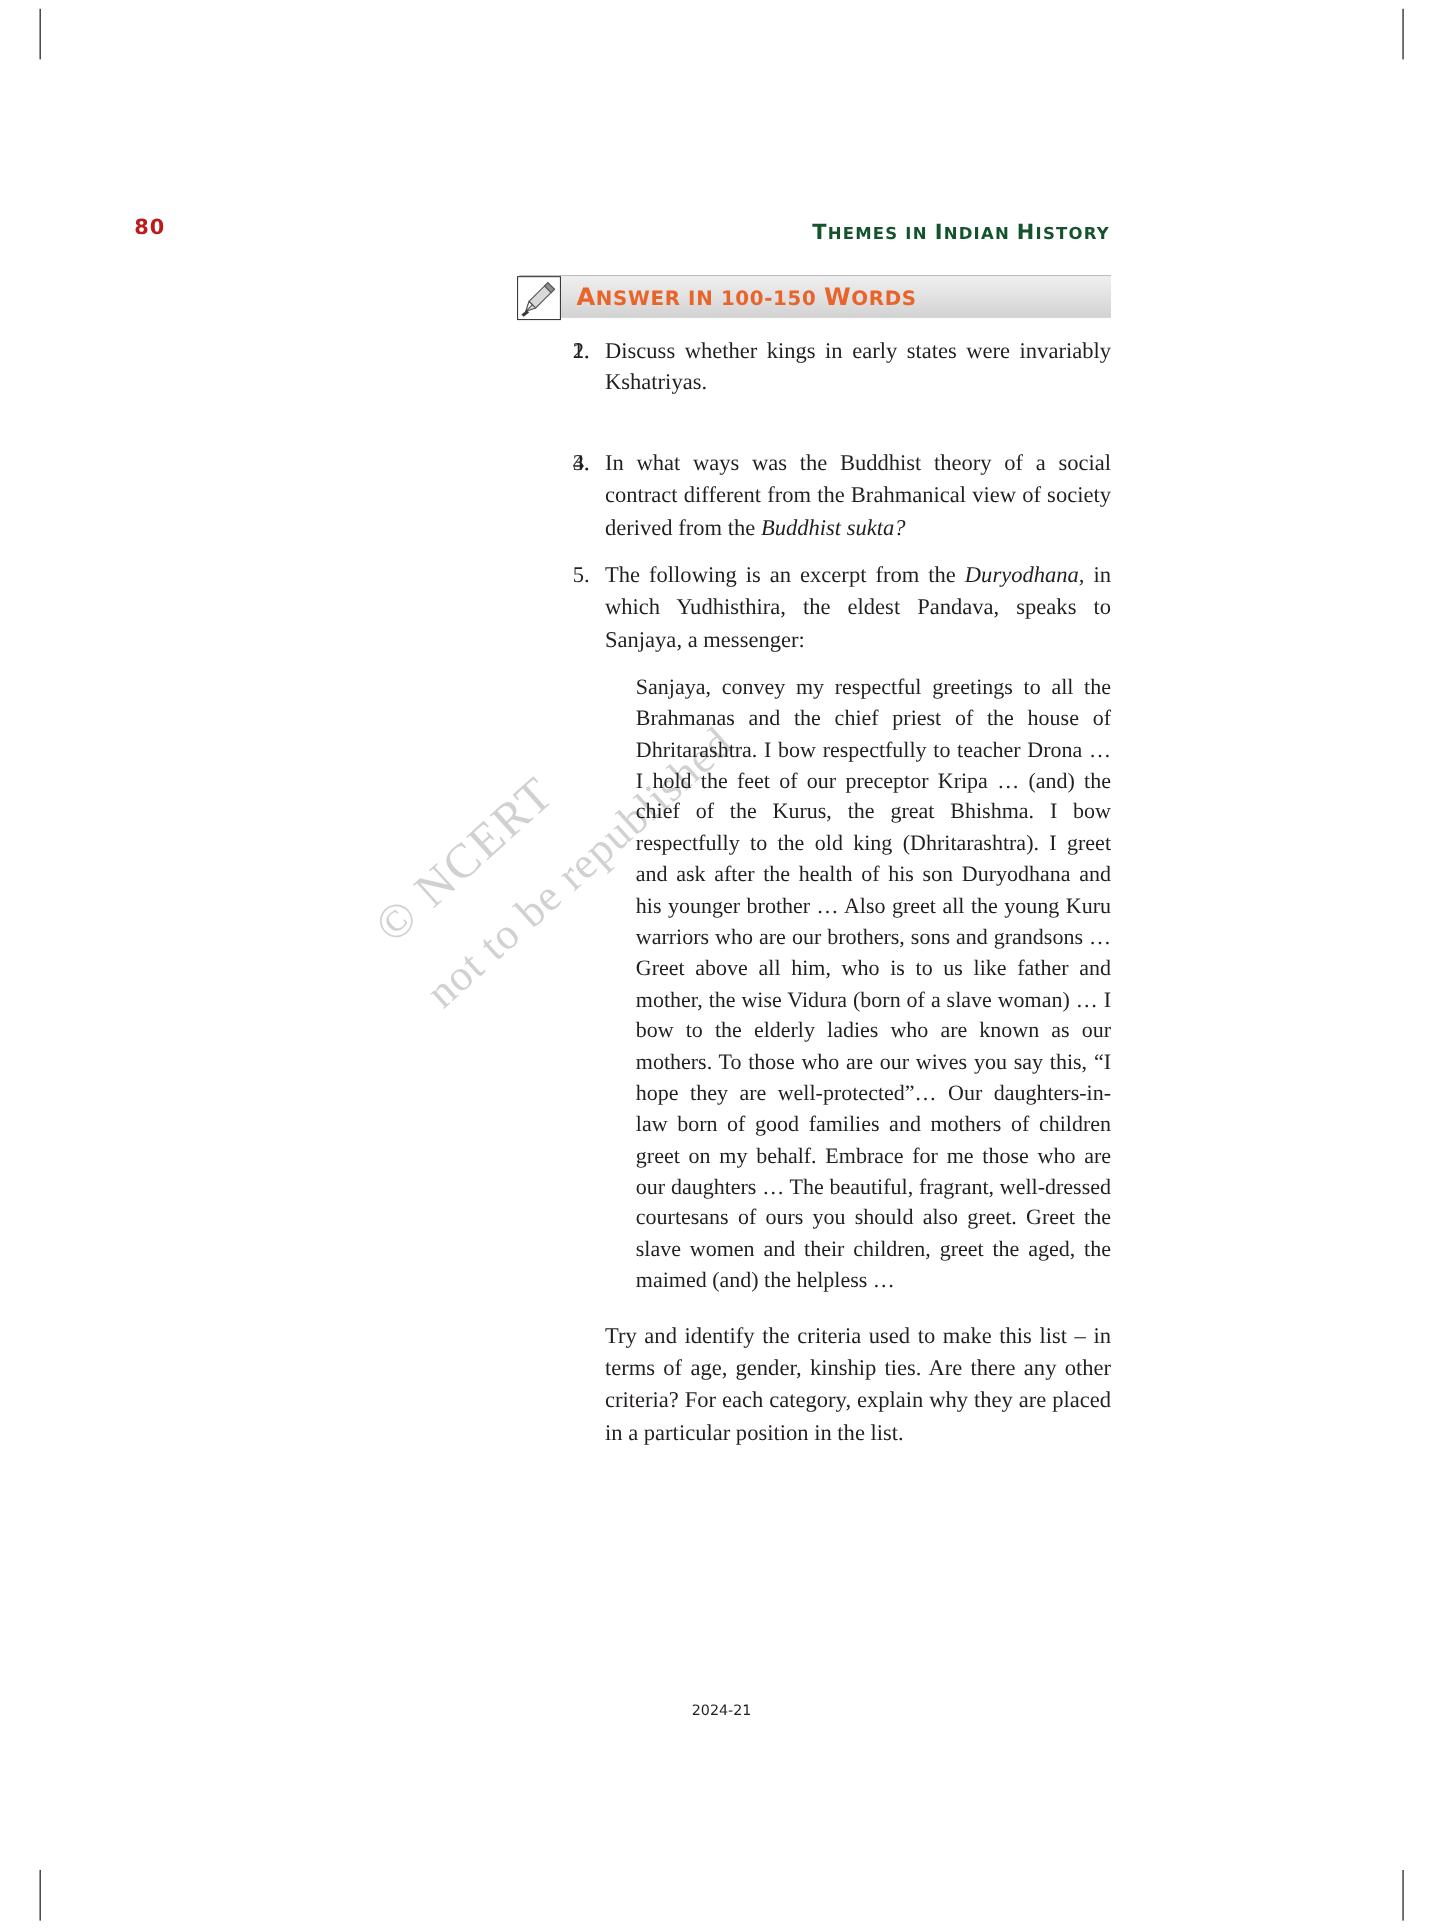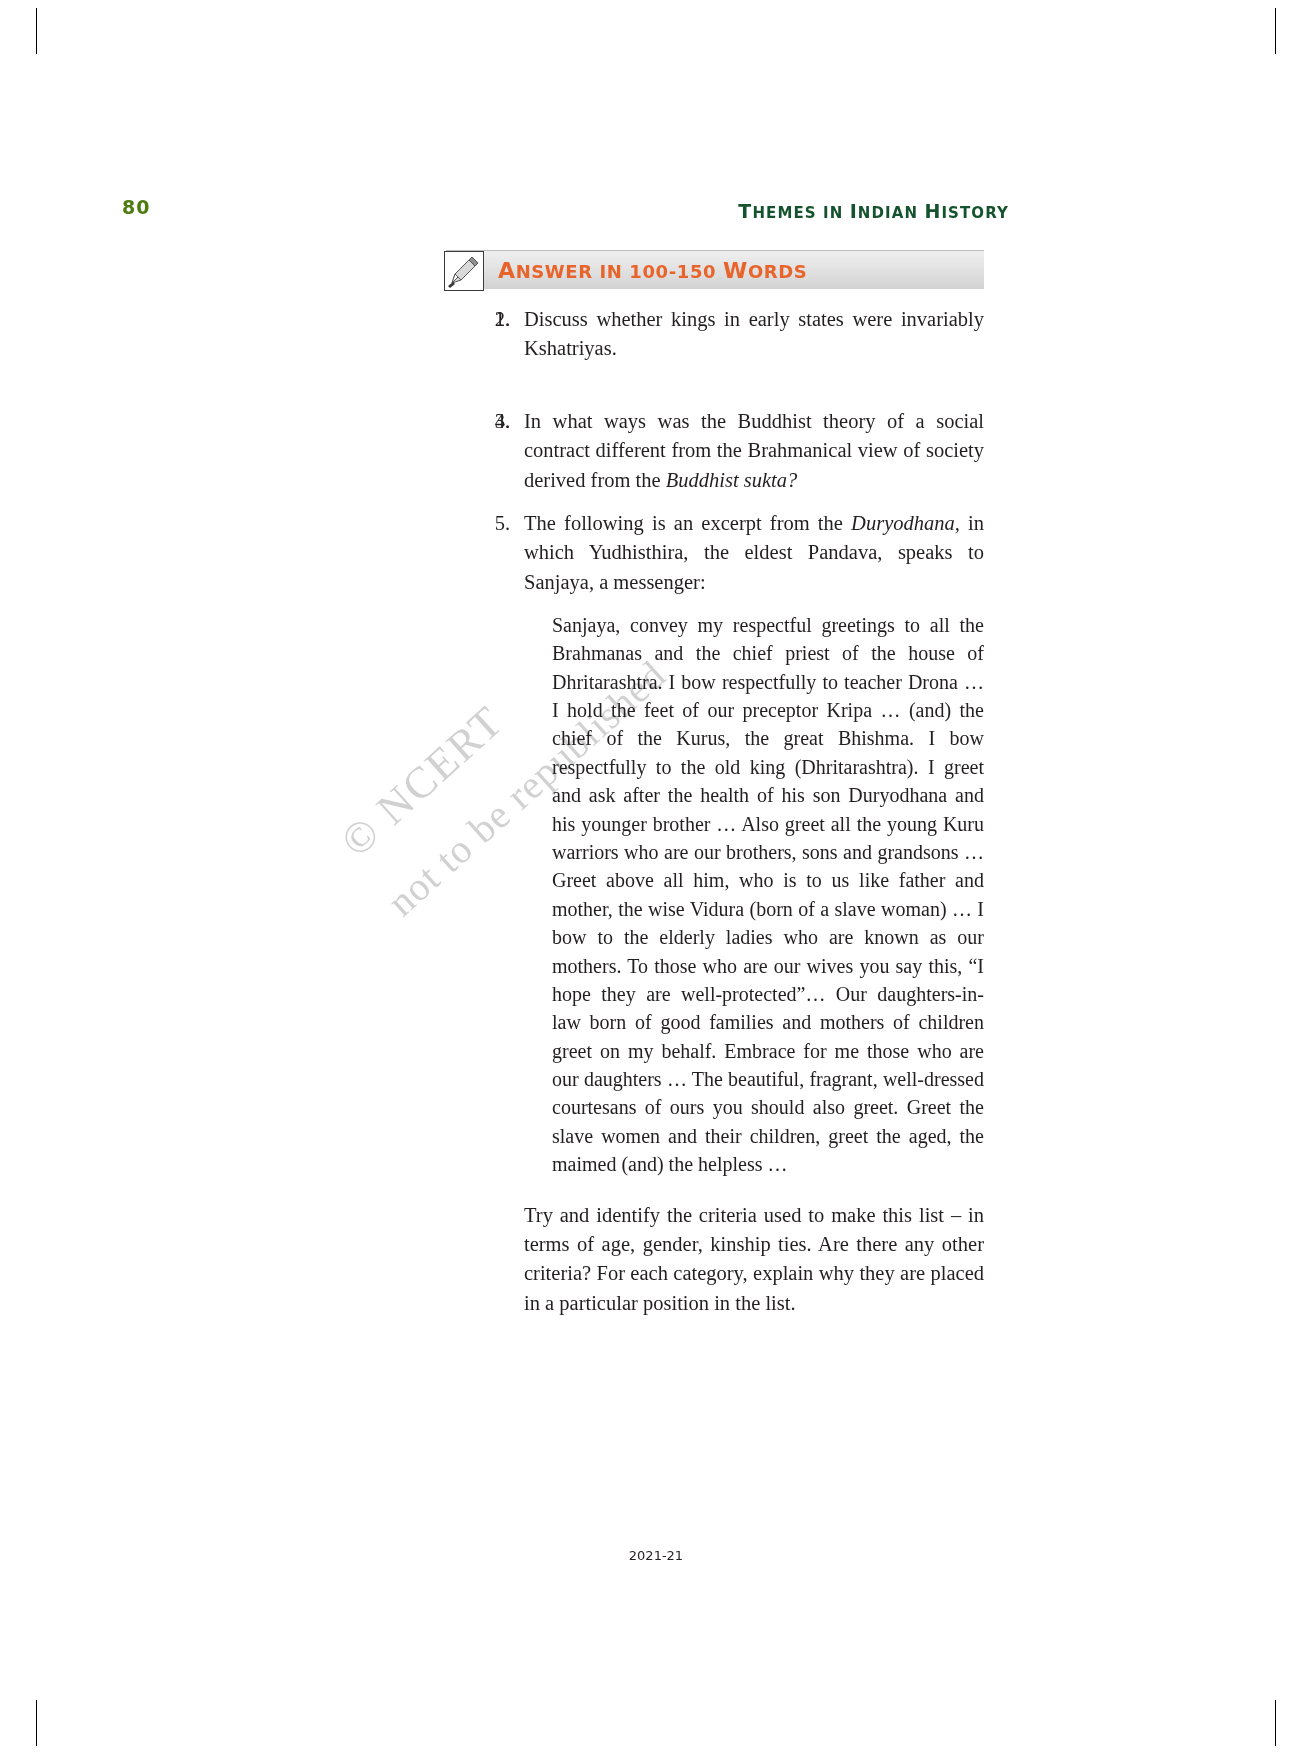--- a/index.html
+++ b/index.html
@@ -26,39 +26,39 @@
 
   
   .page-number {
     position: absolute;
     left: 122px;
     top: 196px;
     font-family: "DejaVu Sans", sans-serif;
     font-weight: bold;
     font-size: 19px;
     letter-spacing: 1px;
-    color: #4d7c0f;
+    color: #b91c1c;
   }
   .book-title {
     position: absolute;
     right: 303px;
     top: 200px;
     font-family: "DejaVu Sans", sans-serif;
     font-weight: bold;
     font-size: 15px;
     letter-spacing: 1.1px;
     color: #14532d;
     white-space: nowrap;
   }
   .book-title .cap { font-size: 19px; }
 
   
   .content {
     position: absolute;
-    left: 446px;
+    left: 472px;
     top: 250px;
     width: 538px;
   }
 
   
   .banner {
     position: relative;
     height: 38px;
     background: linear-gradient(to bottom, #efefef 0%, #e3e3e3 45%, #d2d2d2 100%);
     border-top: 1px solid #bdbdbd;
@@ -242,15 +242,15 @@
     <div class="excerpt">
       <p>Sanjaya, convey my respectful greetings to all the Brahmanas and the chief priest of the house of Dhritarashtra. I bow respectfully to teacher Drona …   I hold the feet of our preceptor Kripa …  (and) the chief of the Kurus, the great Bhishma. I bow respectfully to the old king (Dhritarashtra). I greet and ask after the health of his son Duryodhana and his younger brother … Also greet all the young Kuru warriors who are our brothers, sons and grandsons …   Greet above all him, who is to us like father and mother, the wise Vidura (born of a slave woman) … I bow to the elderly ladies who are known as our mothers. To those who are our wives you say this, “I hope they are well-protected”… Our daughters-in-law born of good families and mothers of children greet on my behalf. Embrace for me those who are our daughters …   The beautiful, fragrant, well-dressed courtesans of ours you should also greet. Greet the slave women and their children, greet the aged, the maimed (and) the helpless …</p>
     </div>
 
     <div class="closing">
       <p>Try and identify the criteria used to make this list – in terms of age, gender, kinship ties. Are there any other criteria? For each category, explain why they are placed in a particular position in the list.</p>
     </div>
 
   </div>
 
-  <div class="footer">2021-21</div>
+  <div class="footer">2024-21</div>
 
 </div>
 
 </body></html>

